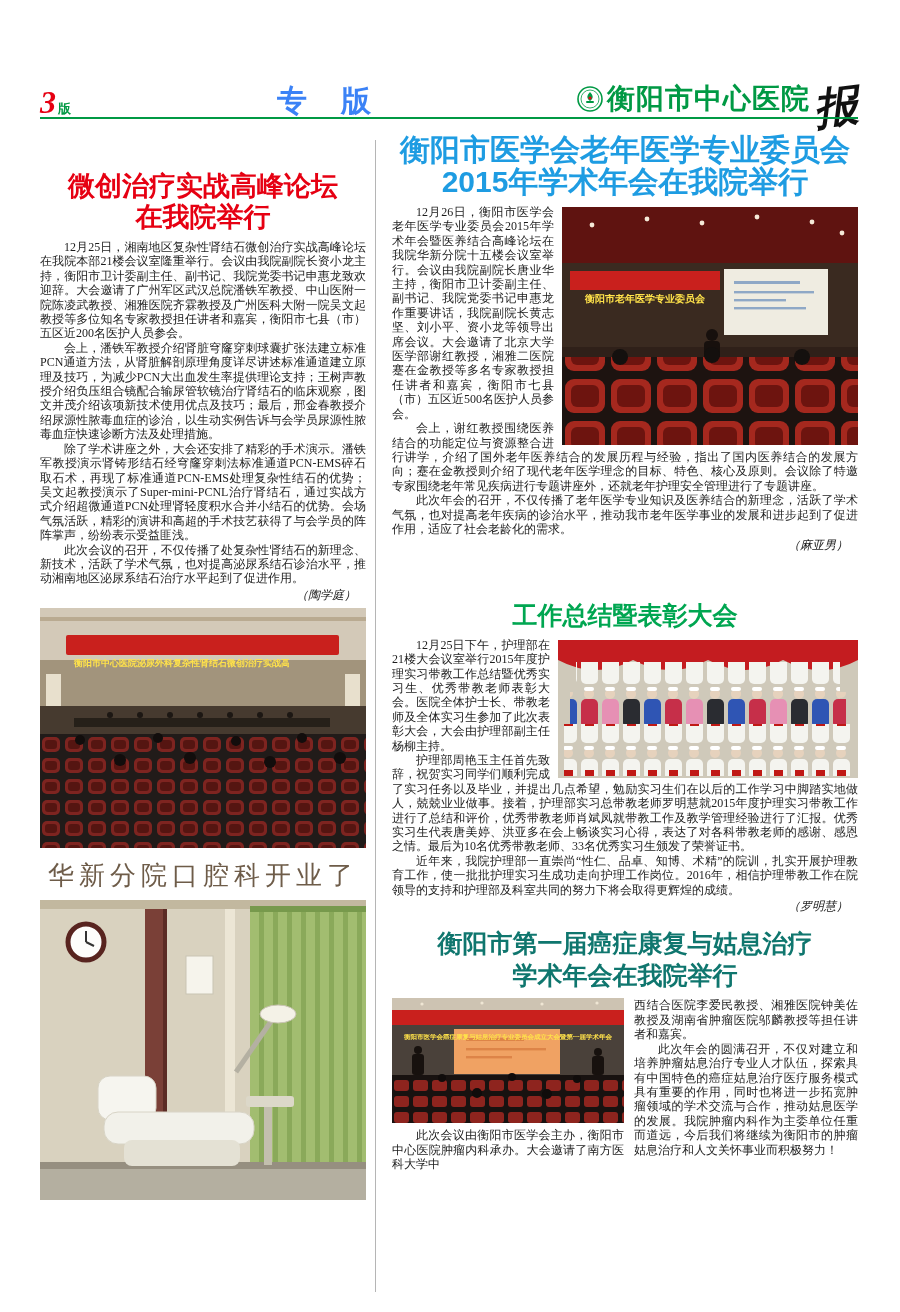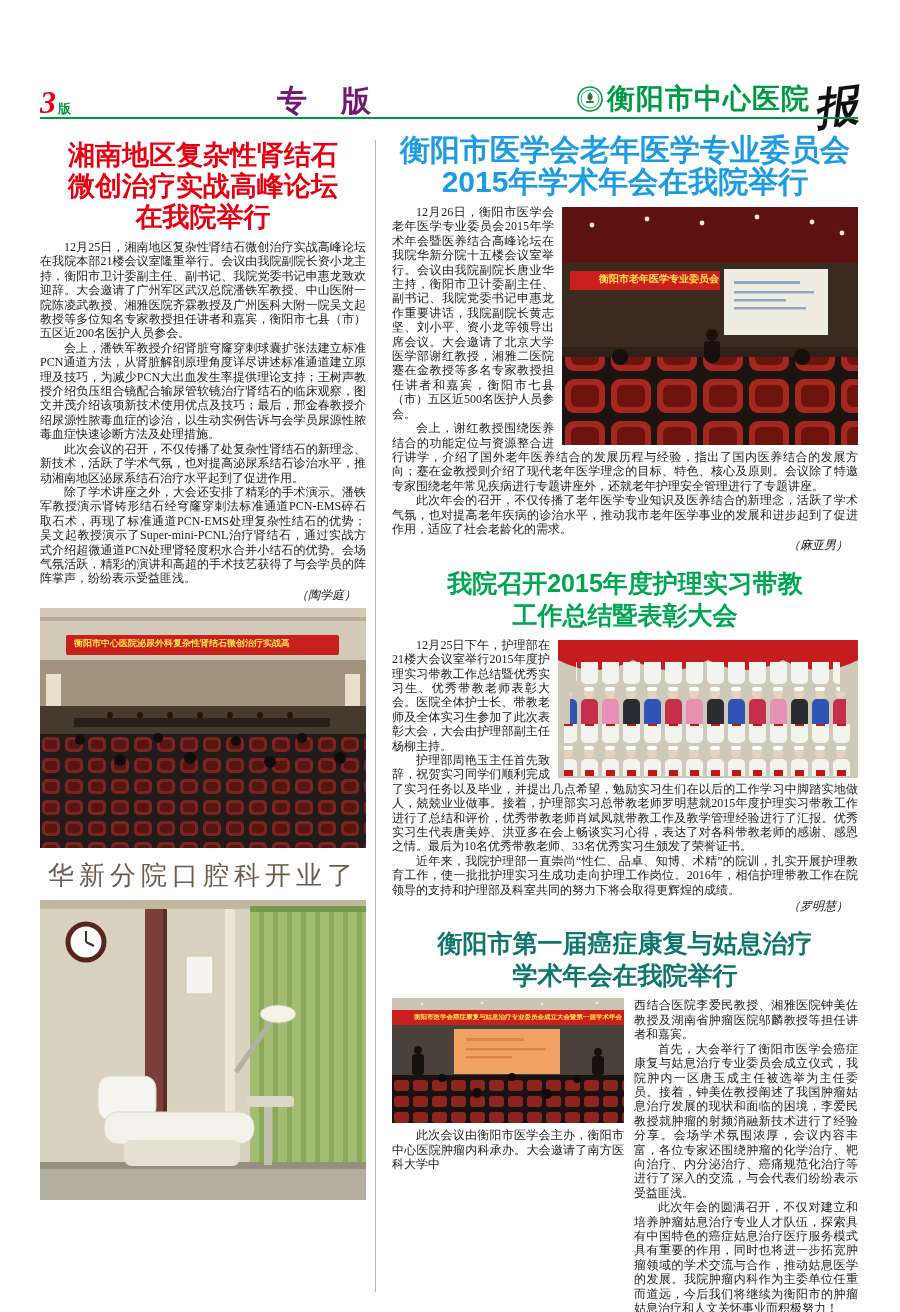--- a/index.html
+++ b/index.html
@@ -6,21 +6,21 @@
   .page{position:relative;width:900px;height:1312px;margin:0 auto;background:#ffffff;
         overflow:hidden;font-family:"Liberation Serif","DejaVu Serif",serif;color:#1c1c1c;}
 
   
   .hdr{position:absolute;left:40px;right:42px;top:80px;height:38px;display:flex;
        justify-content:space-between;align-items:flex-end;}
   .hdr-rule{position:absolute;left:40px;right:42px;top:117px;height:2px;background:#009944;}
   .pg-num{font-size:32px;line-height:30px;font-style:italic;font-weight:bold;color:#e60012;}
   .pg-ban{font-size:13px;color:#009944;font-weight:bold;margin-left:2px;}
   .hdr-center{font-family:"Liberation Serif",serif;font-weight:bold;font-size:30px;
-       color:#701a75;letter-spacing:34px;text-indent:34px;line-height:34px;}
+       color:#3b82f6;letter-spacing:34px;text-indent:34px;line-height:34px;}
   .hdr-right{display:flex;align-items:center;gap:4px;}
   .logo-svg{width:26px;height:26px;}
   .hosp{font-size:28px;font-weight:bold;color:#009944;letter-spacing:1px;}
   .bao{font-size:44px;line-height:30px;font-weight:bold;color:#111;display:inline-block;
        transform:rotate(-7deg);position:relative;top:9px;font-style:italic;}
 
   
   .cols{position:absolute;left:40px;right:42px;top:132px;display:flex;gap:26px;}
   .col-sep{position:absolute;left:375px;top:140px;height:1152px;width:1px;background:#b5b5b5;}
   .col-left{width:326px;flex:none;}
@@ -40,21 +40,21 @@
   .body p{margin:0;font-size:12px;line-height:14.4px;text-align:justify;text-indent:2em;}
   .no-indent{text-indent:0 !important;}
   .byline{text-align:right !important;font-style:italic;padding-right:10px;margin-top:2px !important;}
 
   
   figure{margin:0;position:relative;line-height:0;}
   .ph{display:block;}
   .fl-r{float:right;margin:2px 0 4px 8px;}
   .clearfix::after{content:"";display:block;clear:both;}
   .ph-banner{position:absolute;color:#ffe24a;font-family:"Liberation Sans",sans-serif;
-     font-weight:bold;white-space:nowrap;overflow:hidden;text-align:right;line-height:1;}
+     font-weight:bold;white-space:nowrap;overflow:hidden;text-align:center;line-height:1;margin-top:20px;}
   .bn-uro{left:19px;top:31px;width:215px;font-size:9px;padding-left:15px;}
   .bn-ger{left:9px;top:67px;width:148px;font-size:10px;}
   .bn-onc{left:2px;top:16px;width:228px;font-size:6.5px;}
 
   .gap6{height:6px;} .gap10{height:10px;}
 
   
   .two-col{display:flex;gap:10px;margin-top:7px;}
   .oc-left{width:232px;flex:none;}
   .oc-left p{margin-top:5px;}
@@ -84,29 +84,29 @@
   </div>
   <div class="hdr-rule"></div>
   <div class="col-sep"></div>
 
   <main class="cols">
 
     <section class="col-left">
 
       <article>
         <h1 class="t-red">
-          <span>湘南地区复杂性肾结石</span><br>
+          <br>
           <span>微创治疗实战高峰论坛</span><br>
           <span>在我院举行</span>
         </h1>
         <div class="body">
           <p>12月25日，湘南地区复杂性肾结石微创治疗实战高峰论坛在我院本部21楼会议室隆重举行。会议由我院副院长资小龙主持，衡阳市卫计委副主任、副书记、我院党委书记申惠龙致欢迎辞。大会邀请了广州军区武汉总院潘铁军教授、中山医附一院陈凌武教授、湘雅医院齐霖教授及广州医科大附一院吴文起教授等多位知名专家教授担任讲者和嘉宾，衡阳市七县（市）五区近200名医护人员参会。</p>
           <p>会上，潘铁军教授介绍肾脏穹窿穿刺球囊扩张法建立标准PCN通道方法，从肾脏解剖原理角度详尽讲述标准通道建立原理及技巧，为减少PCN大出血发生率提供理论支持；王树声教授介绍负压组合镜配合输尿管软镜治疗肾结石的临床观察，图文并茂介绍该项新技术使用优点及技巧；最后，邢金春教授介绍尿源性脓毒血症的诊治，以生动实例告诉与会学员尿源性脓毒血症快速诊断方法及处理措施。</p>
+          <p>除了学术讲座之外，大会还安排了精彩的手术演示。潘铁军教授演示肾铸形结石经穹窿穿刺法标准通道PCN-EMS碎石取石术，再现了标准通道PCN-EMS处理复杂性结石的优势；吴文起教授演示了Super-mini-PCNL治疗肾结石，通过实战方式介绍超微通道PCN处理肾轻度积水合并小结石的优势。会场气氛活跃，精彩的演讲和高超的手术技艺获得了与会学员的阵阵掌声，纷纷表示受益匪浅。</p>
           <p>此次会议的召开，不仅传播了处复杂性肾结石的新理念、新技术，活跃了学术气氛，也对提高泌尿系结石诊治水平，推动湘南地区泌尿系结石治疗水平起到了促进作用。</p>
-          <p>除了学术讲座之外，大会还安排了精彩的手术演示。潘铁军教授演示肾铸形结石经穹窿穿刺法标准通道PCN-EMS碎石取石术，再现了标准通道PCN-EMS处理复杂性结石的优势；吴文起教授演示了Super-mini-PCNL治疗肾结石，通过实战方式介绍超微通道PCN处理肾轻度积水合并小结石的优势。会场气氛活跃，精彩的演讲和高超的手术技艺获得了与会学员的阵阵掌声，纷纷表示受益匪浅。</p>
           <p class="byline">（陶学庭）</p>
         </div>
         <div class="gap6"></div>
         <figure>
           <svg class="ph" width="326" height="240" viewBox="0 0 326 240">
             <defs>
               <pattern id="seatA" width="23" height="21" patternUnits="userSpaceOnUse">
                 <rect width="23" height="21" fill="#211b19"></rect>
                 <rect x="2" y="3" width="18" height="15" rx="5" fill="#7e2420"></rect>
                 <rect x="5" y="6" width="12" height="9" rx="3" fill="#551511"></rect>
@@ -236,21 +236,21 @@
           </figure>
           <p>12月26日，衡阳市医学会老年医学专业委员会2015年学术年会暨医养结合高峰论坛在我院华新分院十五楼会议室举行。会议由我院副院长唐业华主持，衡阳市卫计委副主任、副书记、我院党委书记申惠龙作重要讲话，我院副院长黄志坚、刘小平、资小龙等领导出席会议。大会邀请了北京大学医学部谢红教授，湘雅二医院蹇在金教授等多名专家教授担任讲者和嘉宾，衡阳市七县（市）五区近500名医护人员参会。</p>
           <p>会上，谢红教授围绕医养结合的功能定位与资源整合进行讲学，介绍了国外老年医养结合的发展历程与经验，指出了国内医养结合的发展方向；蹇在金教授则介绍了现代老年医学理念的目标、特色、核心及原则。会议除了特邀专家围绕老年常见疾病进行专题讲座外，还就老年护理安全管理进行了专题讲座。</p>
           <p>此次年会的召开，不仅传播了老年医学专业知识及医养结合的新理念，活跃了学术气氛，也对提高老年疾病的诊治水平，推动我市老年医学事业的发展和进步起到了促进作用，适应了社会老龄化的需求。</p>
           <p class="byline">（麻亚男）</p>
         </div>
       </article>
 
       <article>
         <h1 class="t-green">
-          <span>我院召开2015年度护理实习带教</span><br>
+          <br>
           <span>工作总结暨表彰大会</span>
         </h1>
         <div class="body clearfix">
           <figure class="fl-r">
             <svg class="ph" width="300" height="138" viewBox="0 0 300 138">
               <defs>
                 <pattern id="rowW" width="21" height="44" patternUnits="userSpaceOnUse">
                   <circle cx="10" cy="10" r="5" fill="#e6d2bd"></circle>
                   <rect x="5" y="3" width="10" height="4" rx="2" fill="#ffffff"></rect>
                   <rect x="2" y="16" width="17" height="28" rx="5" fill="#f4f4ef"></rect>
@@ -332,21 +332,20 @@
                   <circle cx="85" cy="95" r="5"></circle>
                     <circle cx="155" cy="96" r="5"></circle>
                 </g>
               </svg>
               <div class="ph-banner bn-onc">衡阳市医学会癌症康复与姑息治疗专业委员会成立大会暨第一届学术年会</div>
             </figure>
             <p>此次会议由衡阳市医学会主办，衡阳市中心医院肿瘤内科承办。大会邀请了南方医科大学中</p>
           </div>
           <div class="oc-right">
             <p class="no-indent">西结合医院李爱民教授、湘雅医院钟美佐教授及湖南省肿瘤医院邬麟教授等担任讲者和嘉宾。</p>
-            <p>首先，大会举行了衡阳市医学会癌症康复与姑息治疗专业委员会成立仪式，我院肿内一区唐玉成主任被选举为主任委员。接着，钟美佐教授阐述了我国肿瘤姑息治疗发展的现状和面临的困境，李爱民教授就肿瘤的射频消融新技术进行了经验分享。会场学术氛围浓厚，会议内容丰富，各位专家还围绕肿瘤的化学治疗、靶向治疗、内分泌治疗、癌痛规范化治疗等进行了深入的交流，与会代表们纷纷表示受益匪浅。</p>
             <p>此次年会的圆满召开，不仅对建立和培养肿瘤姑息治疗专业人才队伍，探索具有中国特色的癌症姑息治疗医疗服务模式具有重要的作用，同时也将进一步拓宽肿瘤领域的学术交流与合作，推动姑息医学的发展。我院肿瘤内科作为主委单位任重而道远，今后我们将继续为衡阳市的肿瘤姑息治疗和人文关怀事业而积极努力！</p>
 
           </div>
         </div>
       </article>
 
     </section>
   </main>
 </div>
 

